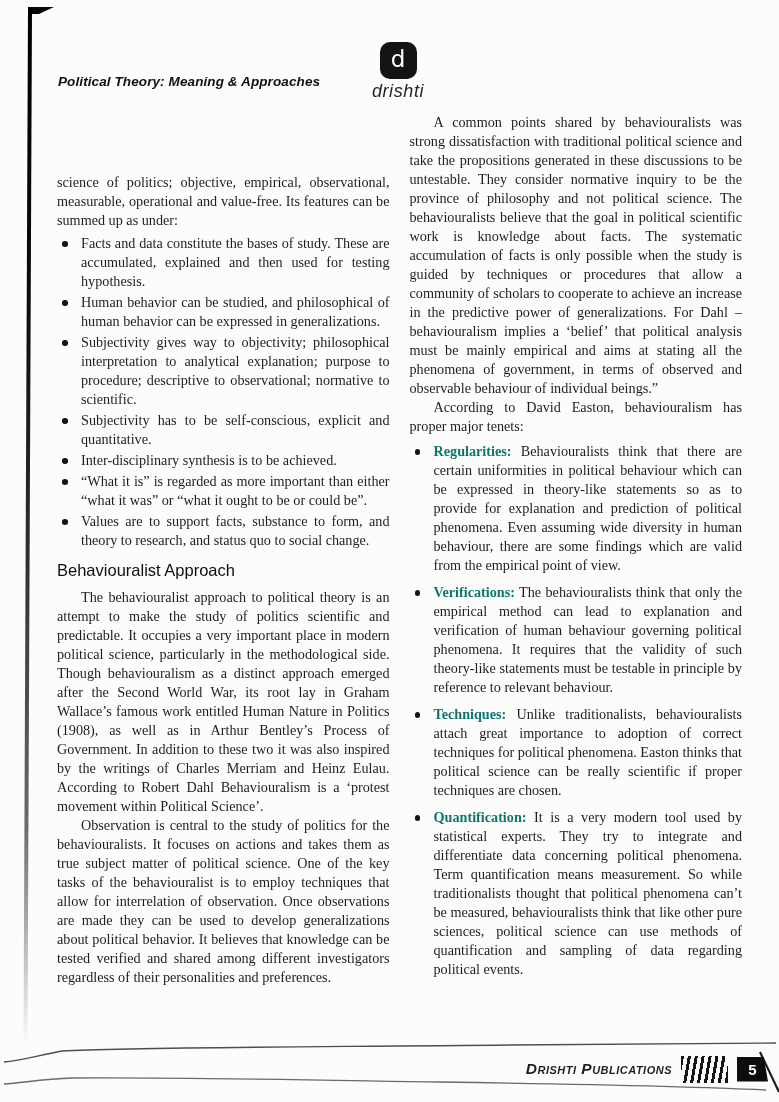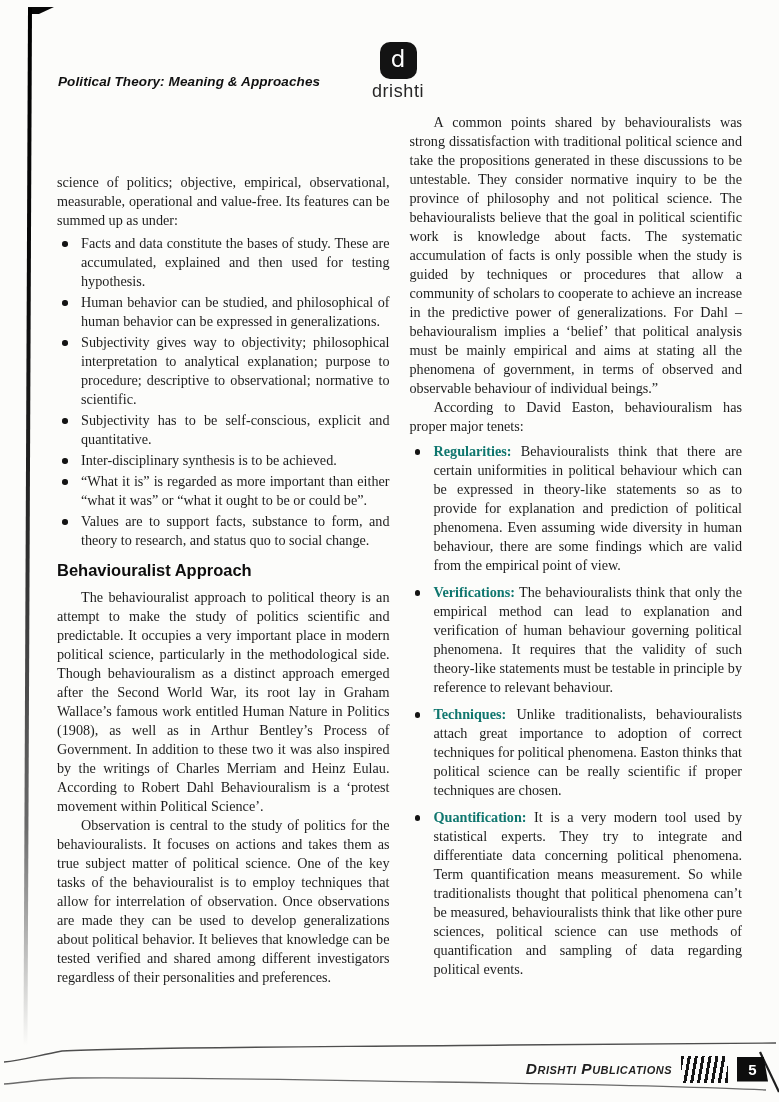--- a/index.html
+++ b/index.html
@@ -28,40 +28,40 @@
 
   .logo-block { position:absolute; left:342px; top:42px; width:112px; text-align:center; }
   .logo-mark {
     width:37px; height:37px; margin:0 auto; background:#131313; border-radius:10px;
     display:flex; align-items:center; justify-content:center;
     color:#ffffff; font-family:"DejaVu Sans", sans-serif; font-size:23px; line-height:1;
     padding-bottom:2px; box-sizing:border-box;
   }
   .logo-text {
     margin-top:2px; font-family:"Liberation Sans", sans-serif;
-    font-size:18px; color:#262626; letter-spacing:0.6px;
+    font-size:18px; color:#262626; letter-spacing:0.6px;font-style:italic;
   }
 
   .columns { position:absolute; left:57px; top:113px; width:685px; display:flex; gap:20px;align-items:flex-end; }
   .col { width:333px; font-size:14.2px; line-height:19px; text-align:justify; }
   .para { margin:0; text-indent:24px; }
   .para.cont { text-indent:0; }
 
   ul.bullets { list-style:none; margin:4px 0 6px 0; padding:0; }
   ul.bullets li { position:relative; padding-left:24px; margin:0 0 2px 0; }
   ul.bullets li::before {
     content:""; position:absolute; left:5px; top:7px;
     width:5.5px; height:5.5px; border-radius:50%; background:#141414;
   }
   ul.tenets { margin-top:6px; }
   ul.tenets li { margin-bottom:8px; }
   ul.tenets b { color:#0f766e; }
 
   h2.section-heading {
-    font-family:"Liberation Sans", sans-serif; font-weight:bold;
+    font-family:"Liberation Sans", sans-serif; font-weight:normal;
     font-size:16.5px; color:#0e0e0e; margin:11px 0 8px 0; text-align:left;
   }
 
   
   .curl-svg { position:absolute; left:0; top:1036px; }
   .footer-bar {
     position:absolute; right:11px; top:1056px; height:26px;
     display:flex; align-items:center; gap:9px;
   }
   .publisher {

